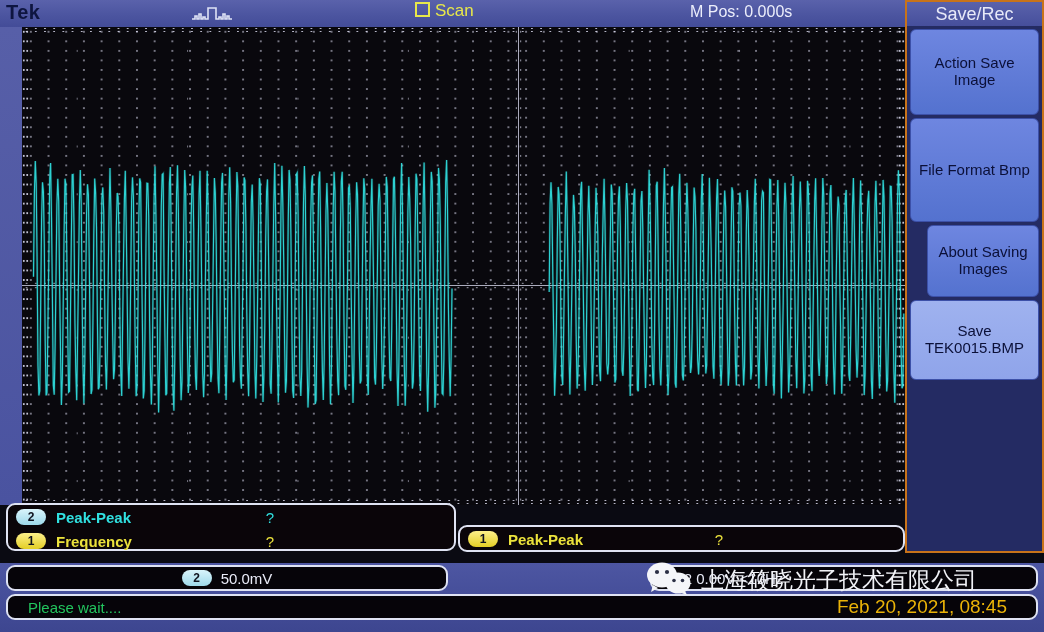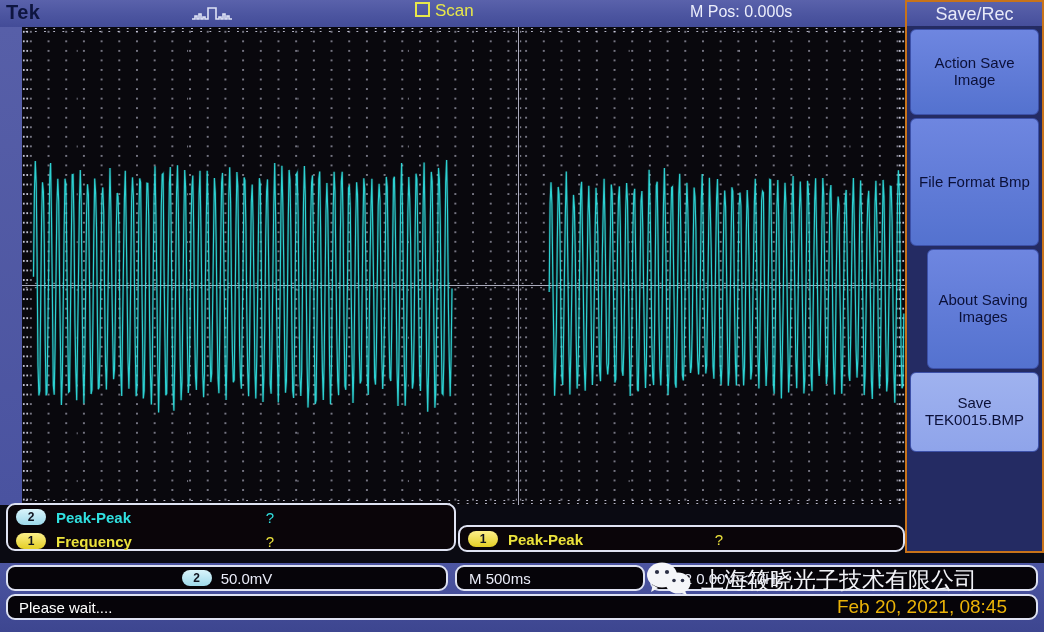--- a/index.html
+++ b/index.html
@@ -106,22 +106,22 @@
     margin:3px 3px 0 3px;border-radius:6px;
     background:linear-gradient(180deg,#6e86e0,#5472cf);
     color:#0b1038;text-align:center;font-size:15px;line-height:1.12;
     display:flex;align-items:center;justify-content:center;
     box-sizing:border-box;padding:2px 2px;
     border:1px solid #3c50a8;
     word-break:break-word;
   }
   .mbtn.sel{background:linear-gradient(180deg,#9fb2ef,#8fa4ea);}
   .mb1{height:86px;}
-  .mb2{height:128px;}
-  .mb3{height:120px;margin-left:20px;}
+  .mb2{height:104px;}
+  .mb3{height:72px;margin-left:20px;}
   .mb4{height:104px;}
   .mb5{height:80px;}
 
   
   .measbox{
     position:absolute;background:#0a0509;
     border:2px solid #dfe3f3;border-radius:9px;box-sizing:border-box;
   }
   #meas-left{left:6px;top:503px;width:450px;height:48px;}
   #meas-right{left:458px;top:525px;width:447px;height:27px;}
@@ -150,21 +150,21 @@
   }
   #pill-ch2{left:6px;top:565px;width:442px;justify-content:center;gap:9px;}
   #pill-time{left:455px;top:565px;width:190px;padding-left:12px;}
   #pill-trig{left:650px;top:565px;width:388px;padding-left:10px;}
   .pilltxt{font-size:15px;color:#e9ebf7;}
   .statusbar{
     position:absolute;left:6px;top:594px;width:1032px;height:26px;
     background:#060409;border:2px solid #dfe3f3;border-radius:9px;
     box-sizing:border-box;display:flex;align-items:center;
   }
-  .status-txt{font-size:15px;color:#ffffff;margin-left:11px;}
+  .status-txt{font-size:15px;color:#22c55e;margin-left:20px;}
   .date-txt{font-size:19px;color:#eab308;margin-left:auto;margin-right:29px;}
 
   
   .watermark{
     position:absolute;left:645px;top:561px;
     display:flex;align-items:center;gap:8px;
     pointer-events:none;
   }
   .wm-text{
     font-size:23px;color:#f2f3f8;
@@ -262,23 +262,20 @@
     </div>
   </div>
 
   <div class="botbar"></div>
 
   <div class="pill" id="pill-ch2">
     <span class="chip c2" style="margin-right:0">2</span>
     <span class="pilltxt cy">50.0mV</span>
   </div>
 
-  <div class="pill" id="pill-time">
-    <span class="pilltxt">M 500ms</span>
-  </div>
 
   <div class="pill" id="pill-trig">
     <span class="pilltxt cy">CH2  0.00V  &lt;10Hz</span>
   </div>
 
   <div class="statusbar">
     <span class="status-txt">Please wait....</span>
     <span class="date-txt">Feb 20, 2021, 08:45</span>
   </div>
 

